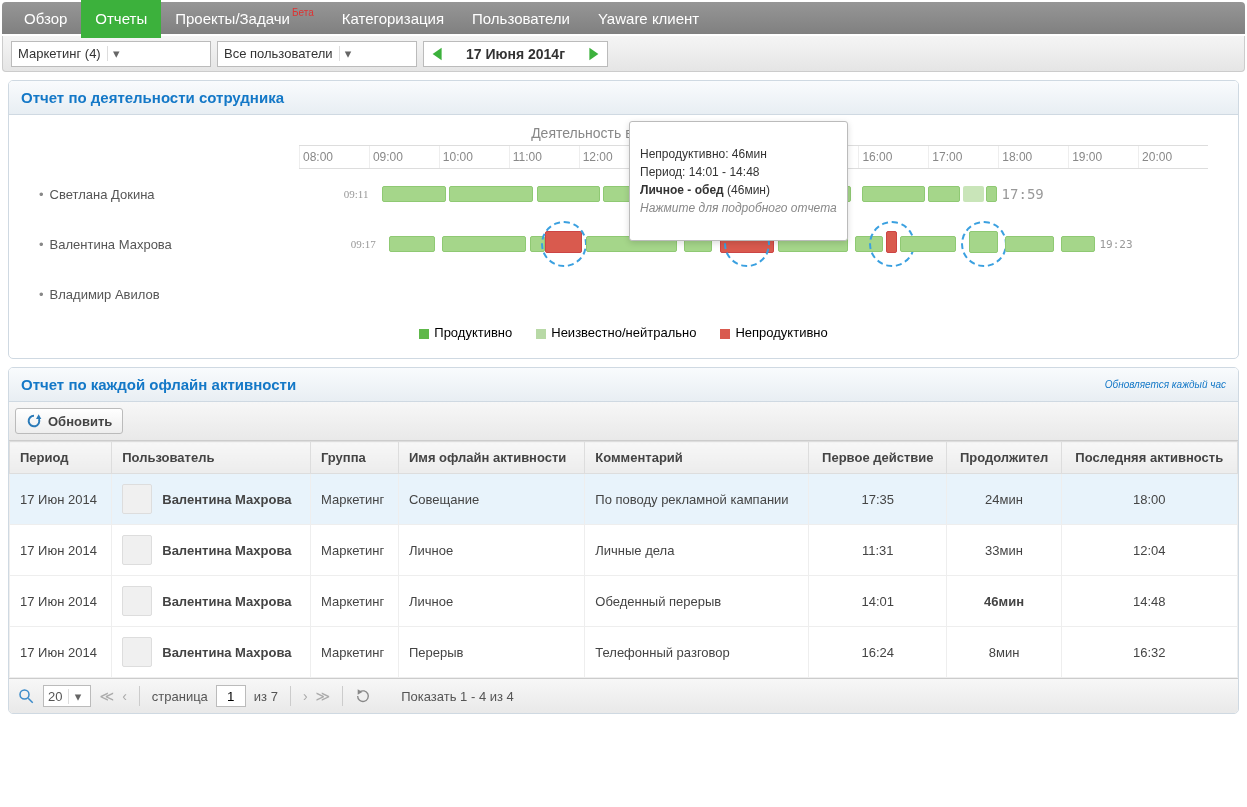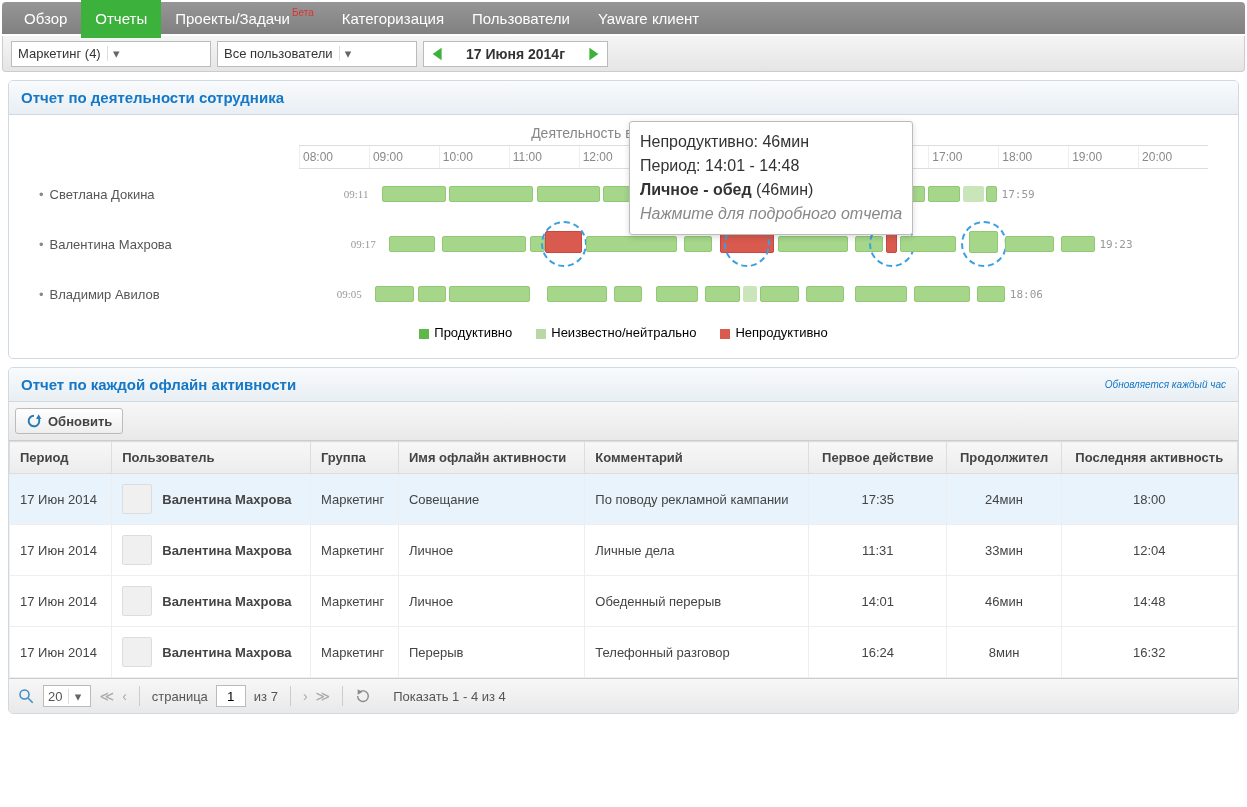--- a/index.html
+++ b/index.html
@@ -27,21 +27,21 @@
 .gantt-name::before { content: "•"; margin-right: 6px; color: #888; }
 .gantt-track { flex: 1; position: relative; height: 100%; display: flex; align-items: center; }
 .gantt-start, .gantt-end { font-size: 11px; color: #999; font-family: Liberation Serif, serif; position: absolute; }
 .gantt-start { left: -40px; } 
 .bar { position: absolute; height: 16px; border-radius: 2px; top: 50%; transform: translateY(-50%); }
 .bar.prod { background: #a5d68a; border: 1px solid #8fc973; }
 .bar.neutral { background: #c9e5b9; }
 .bar.unprod { background: #d95a4e; border: 1px solid #c44; }
 .bar.raised { height: 22px; top: 46%; }
 .circle-mark { position: absolute; width: 46px; height: 46px; border: 2px dashed #3aa0e0; border-radius: 50%; top: 50%; transform: translate(-50%,-50%); }
-.tooltip { position: absolute; background: #fff; border: 1px solid #bbb; border-radius: 3px; padding: 8px 10px; font-size: 16px; line-height: 1.5; box-shadow: 0 2px 6px rgba(0,0,0,0.15); z-index: 10; }
+.tooltip { position: absolute; background: #fff; border: 1px solid #bbb; border-radius: 3px; padding: 23px 10px; font-size: 12px; line-height: 1.5; box-shadow: 0 2px 6px rgba(0,0,0,0.15); z-index: 10; }
 .tooltip b { font-weight: bold; }
 .tooltip .hint { font-style: italic; color: #888; }
 .legend { display: flex; justify-content: center; gap: 24px; padding: 6px 0 12px 0; color: #000000; font-size: 13px; }
 .legend-item::before { content: ""; display: inline-block; width: 10px; height: 10px; margin-right: 5px; vertical-align: middle; }
 .legend-item.prod::before { background: #5fb84a; }
 .legend-item.neu::before { background: #b8d9a6; }
 .legend-item.un::before { background: #d95a4e; }
 .toolbar { background: linear-gradient(#f7f7f7,#e9e9e9); border-bottom: 1px solid #ccc; padding: 6px; display: flex; align-items: center; }
 .btn { background: linear-gradient(#fff,#eee); border: 1px solid #bbb; border-radius: 3px; padding: 4px 10px; display: inline-flex; align-items: center; gap: 6px; font-size: 13px; cursor: pointer; font-weight: bold; color: #444; }
 .btn svg { width: 16px; height: 16px; }
@@ -113,21 +113,21 @@
         <div class="time-tick">17:00</div>
         <div class="time-tick">18:00</div>
         <div class="time-tick">19:00</div>
         <div class="time-tick">20:00</div>
       </div>
     <div id="gantt-rows">
         <div class="gantt-row">
           <div class="gantt-name">Светлана Докина</div>
           <div class="gantt-track">
             <span class="gantt-start" style="left: calc(9.10256% - 38px);">09:11</span>
-            <span class="gantt-end" style="left: 77.2949%; top: 50%; transform: translateY(-50%); position: absolute; font-size: 11px; color: rgb(153, 153, 153); font-family: monospace;">17:59</span>
+            <span class="gantt-end" style="left: 77.2949%; top: 50%; transform: translateY(-50%); position: absolute; font-size: 14px; color: rgb(153, 153, 153); font-family: monospace;">17:59</span>
             <div class="bar prod" style="left: 9.07692%; width: 7.07692%;"></div>
             <div class="bar prod" style="left: 16.5385%; width: 9.23077%;"></div>
             <div class="bar prod" style="left: 26.1538%; width: 6.92308%;"></div>
             <div class="bar prod" style="left: 33.4615%; width: 3.46154%;"></div>
             <div class="bar prod" style="left: 37.6923%; width: 15%;"></div>
             <div class="bar prod" style="left: 53.8462%; width: 6.92308%;"></div>
             <div class="bar prod" style="left: 61.9231%; width: 6.92308%;"></div>
             <div class="bar prod" style="left: 69.2308%; width: 3.46154%;"></div>
             <div class="bar neutral" style="left: 73.0769%; width: 2.30769%;"></div>
             <div class="bar prod" style="left: 75.5385%; width: 1.23077%;"></div>
@@ -153,37 +153,20 @@
             <div class="circle-mark" style="left: 65.1923%;"></div>
             <div class="bar prod" style="left: 66.1538%; width: 6.15385%;"></div>
             <div class="bar prod raised" style="left: 73.6923%; width: 3.23077%;"></div>
             <div class="circle-mark" style="left: 75.3077%;"></div>
             <div class="bar prod" style="left: 77.6923%; width: 5.38462%;"></div>
             <div class="bar prod" style="left: 83.8462%; width: 3.69231%;"></div>
           </div>
         </div>
         <div class="gantt-row">
           <div class="gantt-name">Владимир Авилов</div>
-          <div class="gantt-track">
-            <span class="gantt-start" style="left: calc(8.33333% - 38px);">09:05</span>
-            <span class="gantt-end" style="left: 78.1923%; top: 50%; transform: translateY(-50%); position: absolute; font-size: 11px; color: rgb(153, 153, 153); font-family: monospace;">18:06</span>
-            <div class="bar prod" style="left: 8.30769%; width: 4.38462%;"></div>
-            <div class="bar prod" style="left: 13.0769%; width: 3.07692%;"></div>
-            <div class="bar prod" style="left: 16.5385%; width: 8.84615%;"></div>
-            <div class="bar prod" style="left: 27.3077%; width: 6.53846%;"></div>
-            <div class="bar prod" style="left: 34.6154%; width: 3.07692%;"></div>
-            <div class="bar prod" style="left: 39.2308%; width: 4.61538%;"></div>
-            <div class="bar prod" style="left: 44.6154%; width: 3.84615%;"></div>
-            <div class="bar neutral" style="left: 48.8462%; width: 1.53846%;"></div>
-            <div class="bar prod" style="left: 50.7692%; width: 4.23077%;"></div>
-            <div class="bar prod" style="left: 55.7692%; width: 4.23077%;"></div>
-            <div class="bar prod" style="left: 61.1538%; width: 5.76923%;"></div>
-            <div class="bar prod" style="left: 67.6923%; width: 6.15385%;"></div>
-            <div class="bar prod" style="left: 74.6154%; width: 3.07692%;"></div>
-          </div>
         </div>
       </div>
     <div class="tooltip" id="tooltip" style="left:620px; top:6px;">
       <div>Непродуктивно: 46мин</div>
       <div>Период: 14:01 - 14:48</div>
       <div><b>Личное</b><b> - обед</b><span> (46мин)</span></div>
       <div class="hint">Нажмите для подробного отчета</div>
     </div>
     <div class="legend">
       <span class="legend-item prod">Продуктивно</span>
@@ -256,21 +239,21 @@
           <td>
             <div class="user-cell">
               <div class="avatar"></div>
               <b>Валентина Махрова</b>
             </div>
           </td>
           <td>Маркетинг</td>
           <td class="txt-red">Личное</td>
           <td class="txt-red">Обеденный перерыв</td>
           <td style="text-align: center;">14:01</td>
-          <td style="text-align: center;">46мин</td>
+          <td style="text-align: center; font-weight: bold;">46мин</td>
           <td style="text-align: center;">14:48</td>
         </tr>
         <tr>
           <td>17 Июн 2014</td>
           <td>
             <div class="user-cell">
               <div class="avatar"></div>
               <b>Валентина Махрова</b>
             </div>
           </td>
@@ -303,15 +286,15 @@
     <span class="sep"></span>
     <span class="nav">›</span>
     <span class="nav">≫</span>
     <span class="sep"></span>
     <span class="icon-btn">
         <svg width="16" height="16" viewBox="0 0 24 24">
           <path d="M4 12a8 8 0 1 0 3-6" fill="none" stroke="#888" stroke-width="2"></path>
           <polygon points="4,2 4,10 11,6" fill="#888"></polygon>
         </svg>
       </span>
-    <span style="margin-left:14px">Показать 1 - 4 из 4</span>
+    <span style="margin-left:22px">Показать 1 - 4 из 4</span>
   </div>
 </div>
 
 </body></html>

